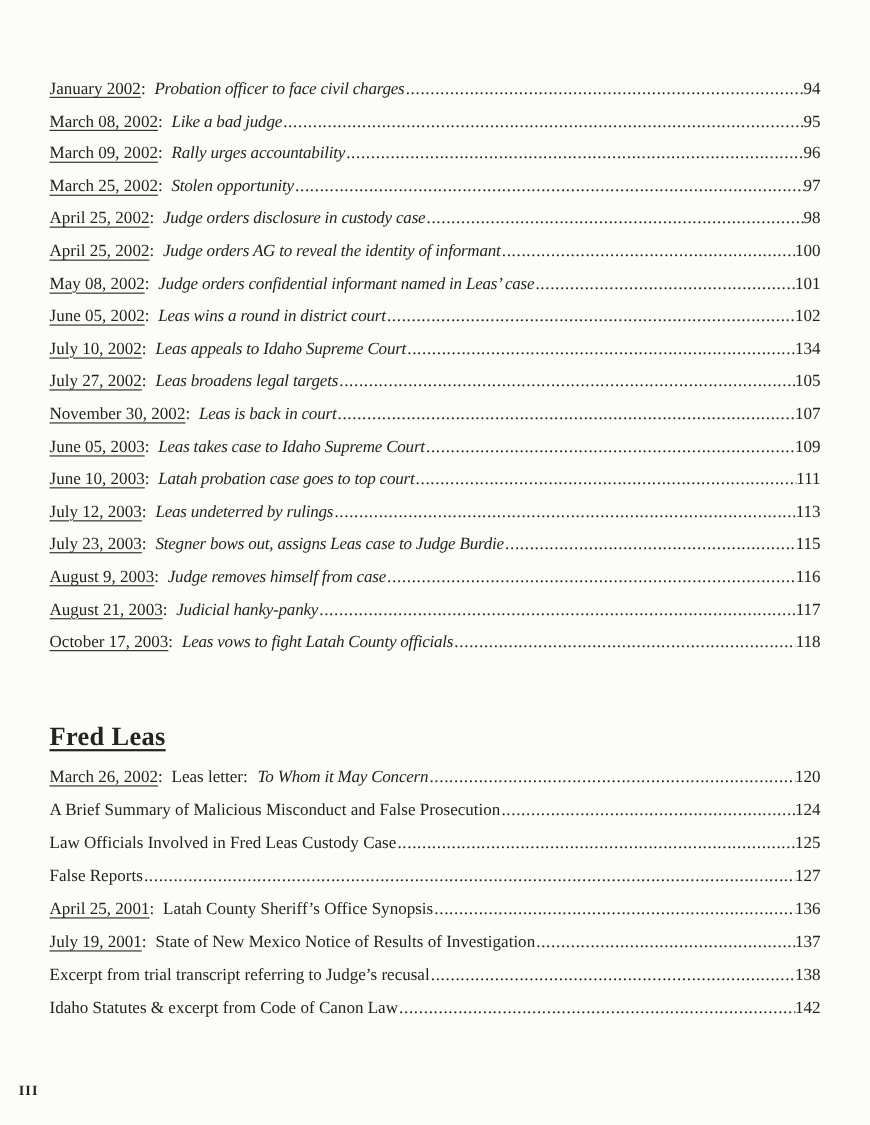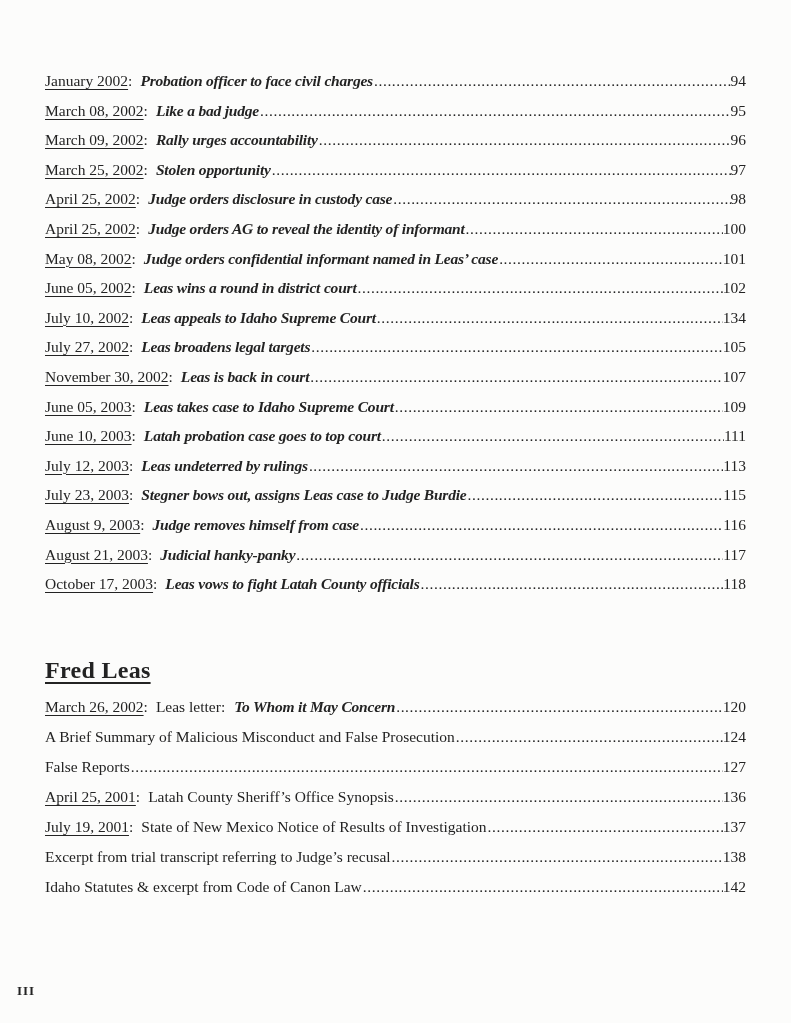--- a/index.html
+++ b/index.html
@@ -30,21 +30,21 @@
   .date { white-space: nowrap; margin-right: 8px; }
   .date .du {
     text-decoration: underline;
     text-decoration-thickness: 1.4px;
     text-underline-offset: 3px;
   }
   .date::after { content: ":"; }
   .lbl { white-space: nowrap; margin-right: 9px; }
   .lbl::after { content: ":"; }
   .ttl { white-space: nowrap; }
-  .it { font-style: italic; letter-spacing: -0.2px; font-weight: bold; }
+  .it { font-style: italic; letter-spacing: -0.2px; }
   .leader {
     flex: 1;
     overflow: hidden;
     white-space: nowrap;
     margin-left: 1px;
     min-width: 10px;
   }
   .leader::after {
     content: "...........................................................................................................................................................................................................................................................................................";
     letter-spacing: 0.6px;
@@ -198,20 +198,25 @@
           <span class="ttl it">To Whom it May Concern</span>
           <span class="leader"></span>
           <span class="pg">120</span>
         </div>
       <div class="row">
           <span class="ttl">A Brief Summary of Malicious Misconduct and False Prosecution</span>
           <span class="leader"></span>
           <span class="pg">124</span>
         </div>
       <div class="row">
+          <span class="ttl">Law Officials Involved in Fred Leas Custody Case</span>
+          <span class="leader"></span>
+          <span class="pg">125</span>
+        </div>
+      <div class="row">
           <span class="ttl">False Reports</span>
           <span class="leader"></span>
           <span class="pg">127</span>
         </div>
       <div class="row">
           <span class="date"><span class="du">April 25, 2001</span></span>
           <span class="ttl">Latah County Sheriff’s Office Synopsis</span>
           <span class="leader"></span>
           <span class="pg">136</span>
         </div>

